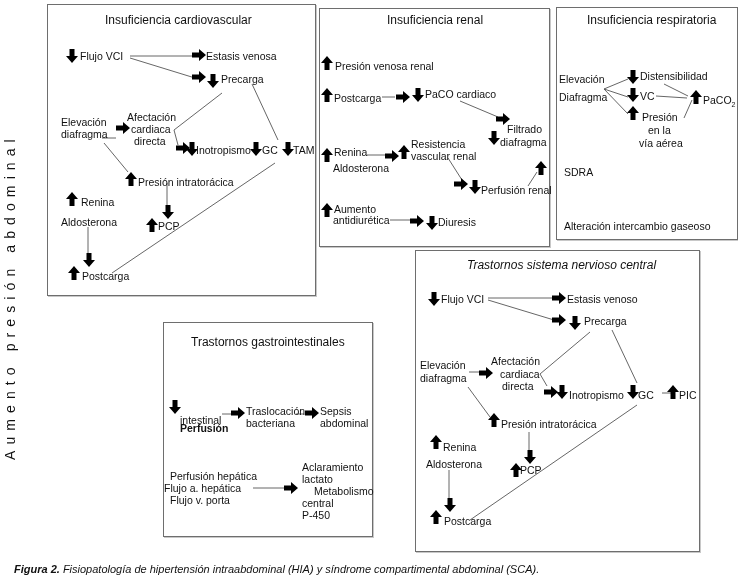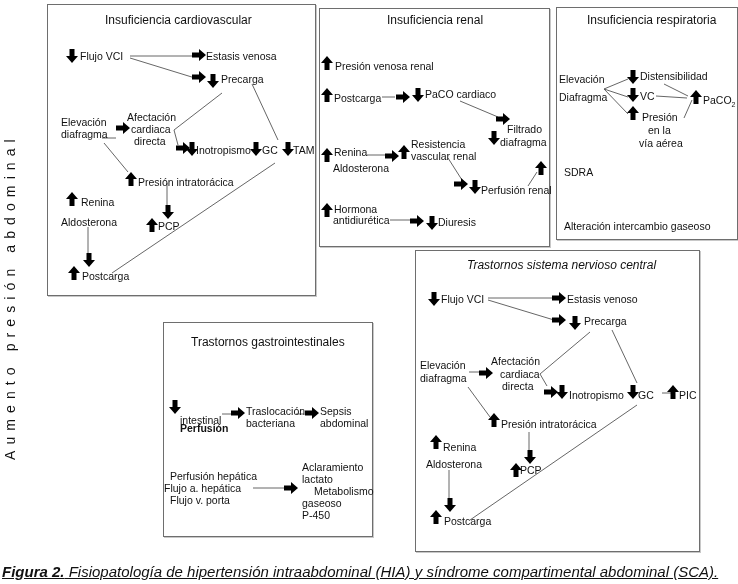--- a/index.html
+++ b/index.html
@@ -7,21 +7,21 @@
          font-family: "Liberation Sans", sans-serif; color: #111; }
   .box { position: absolute; border: 1px solid #6e6e6e; box-shadow: 1px 1px 0 #c8c8c8; background: #fff; }
   .title { position: absolute; font-size: 12px; white-space: nowrap; color: #111; }
   .t { position: absolute; font-size: 10.5px; line-height: 12px; white-space: nowrap; color: #111; }
   .t.c { text-align: center; }
   svg.lines { position: absolute; left: 0; top: 0; width: 738px; height: 584px; pointer-events: none; }
   svg.lines line { stroke: #555; stroke-width: 0.9; }
   .ico { position: absolute; width: 12px; height: 14px; }
   .side { position: absolute; left: 2px; top: 460px; transform-origin: 0 0; transform: rotate(-90deg);
           font-size: 14px; letter-spacing: 6.1px; white-space: nowrap; color: #111; }
-  .caption { position: absolute; left: 2px; top: 563px; font-size: 15px; font-style: italic; white-space: nowrap; color: #111; text-decoration: underline; }
+  .caption { position: absolute; left: 14px; top: 563px; font-size: 11px; font-style: italic; white-space: nowrap; color: #111; }
   .caption b { font-weight: bold; }
   sub { font-size: 7px; }
 </style>
 </head>
 <body>
 
 <svg width="0" height="0" style="position:absolute">
   <defs>
     <symbol id="sym-up" viewBox="0 0 12 14">
         <path d="M6 0 L12 7 L8.5 7 L8.5 14 L3.5 14 L3.5 7 L0 7 Z" fill="#000"></path>
@@ -193,21 +193,21 @@
 <svg class="ico" style="left:469px;top:180px;">
     <use href="#sym-down"></use>
   </svg>
 <div class="t" style="left:481px;top:184px;">Perfusión renal</div>
 <svg class="ico" style="left:535px;top:161px;">
     <use href="#sym-up"></use>
   </svg>
 <svg class="ico" style="left:321px;top:203px;">
     <use href="#sym-up"></use>
   </svg>
-<div class="t" style="left:334px;top:203px;">Hormona</div>
+<div class="t" style="left:334px;top:203px;">Aumento</div>
 <div class="t" style="left:333px;top:214px;">antidiurética</div>
 <svg class="ico" style="left:410px;top:215px;width:14px;height:12px;">
     <use href="#sym-right"></use>
   </svg>
 <svg class="ico" style="left:426px;top:216px;">
     <use href="#sym-down"></use>
   </svg>
 <div class="t" style="left:438px;top:216px;">Diuresis</div>
 
 <div class="title" style="left:587px;top:13px;">Insuficiencia respiratoria</div>
@@ -252,21 +252,21 @@
 <div class="t" style="left:320px;top:417px;">abdominal</div>
 <div class="t" style="left:170px;top:470px;">Perfusión hepática</div>
 <div class="t" style="left:164px;top:482px;">Flujo a. hepática</div>
 <div class="t" style="left:170px;top:494px;">Flujo v. porta</div>
 <svg class="ico" style="left:284px;top:482px;width:14px;height:12px;">
     <use href="#sym-right"></use>
   </svg>
 <div class="t" style="left:302px;top:461px;">Aclaramiento</div>
 <div class="t" style="left:302px;top:473px;">lactato</div>
 <div class="t" style="left:314px;top:485px;">Metabolismo</div>
-<div class="t" style="left:302px;top:497px;">gaseoso</div>
+<div class="t" style="left:302px;top:497px;">central</div>
 <div class="t" style="left:302px;top:509px;">P-450</div>
 
 <div class="title" style="left:467px;top:258px;font-style:italic;">Trastornos sistema nervioso central</div>
 <svg class="ico" style="left:428px;top:292px;">
     <use href="#sym-down"></use>
   </svg>
 <div class="t" style="left:441px;top:293px;">Flujo VCI</div>
 <svg class="ico" style="left:552px;top:292px;width:14px;height:12px;">
     <use href="#sym-right"></use>
   </svg>

